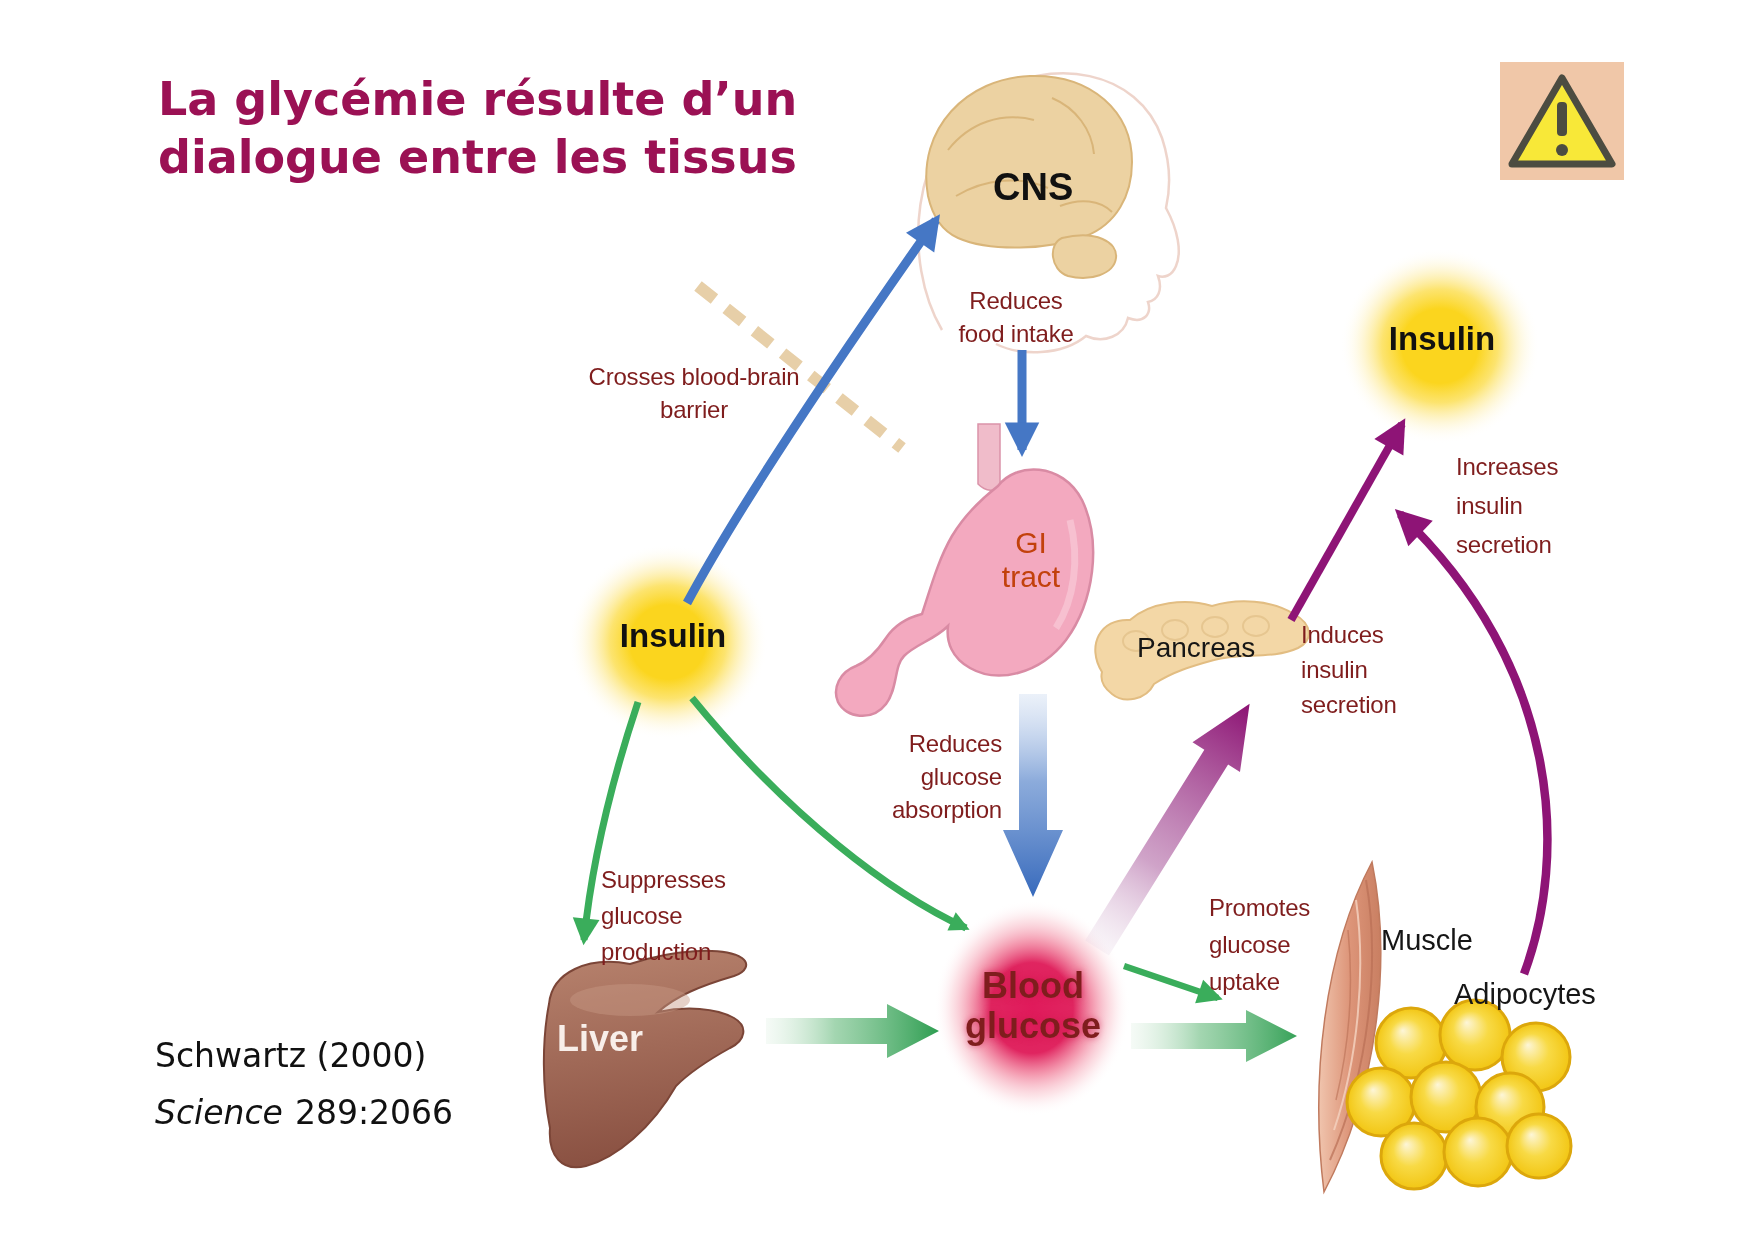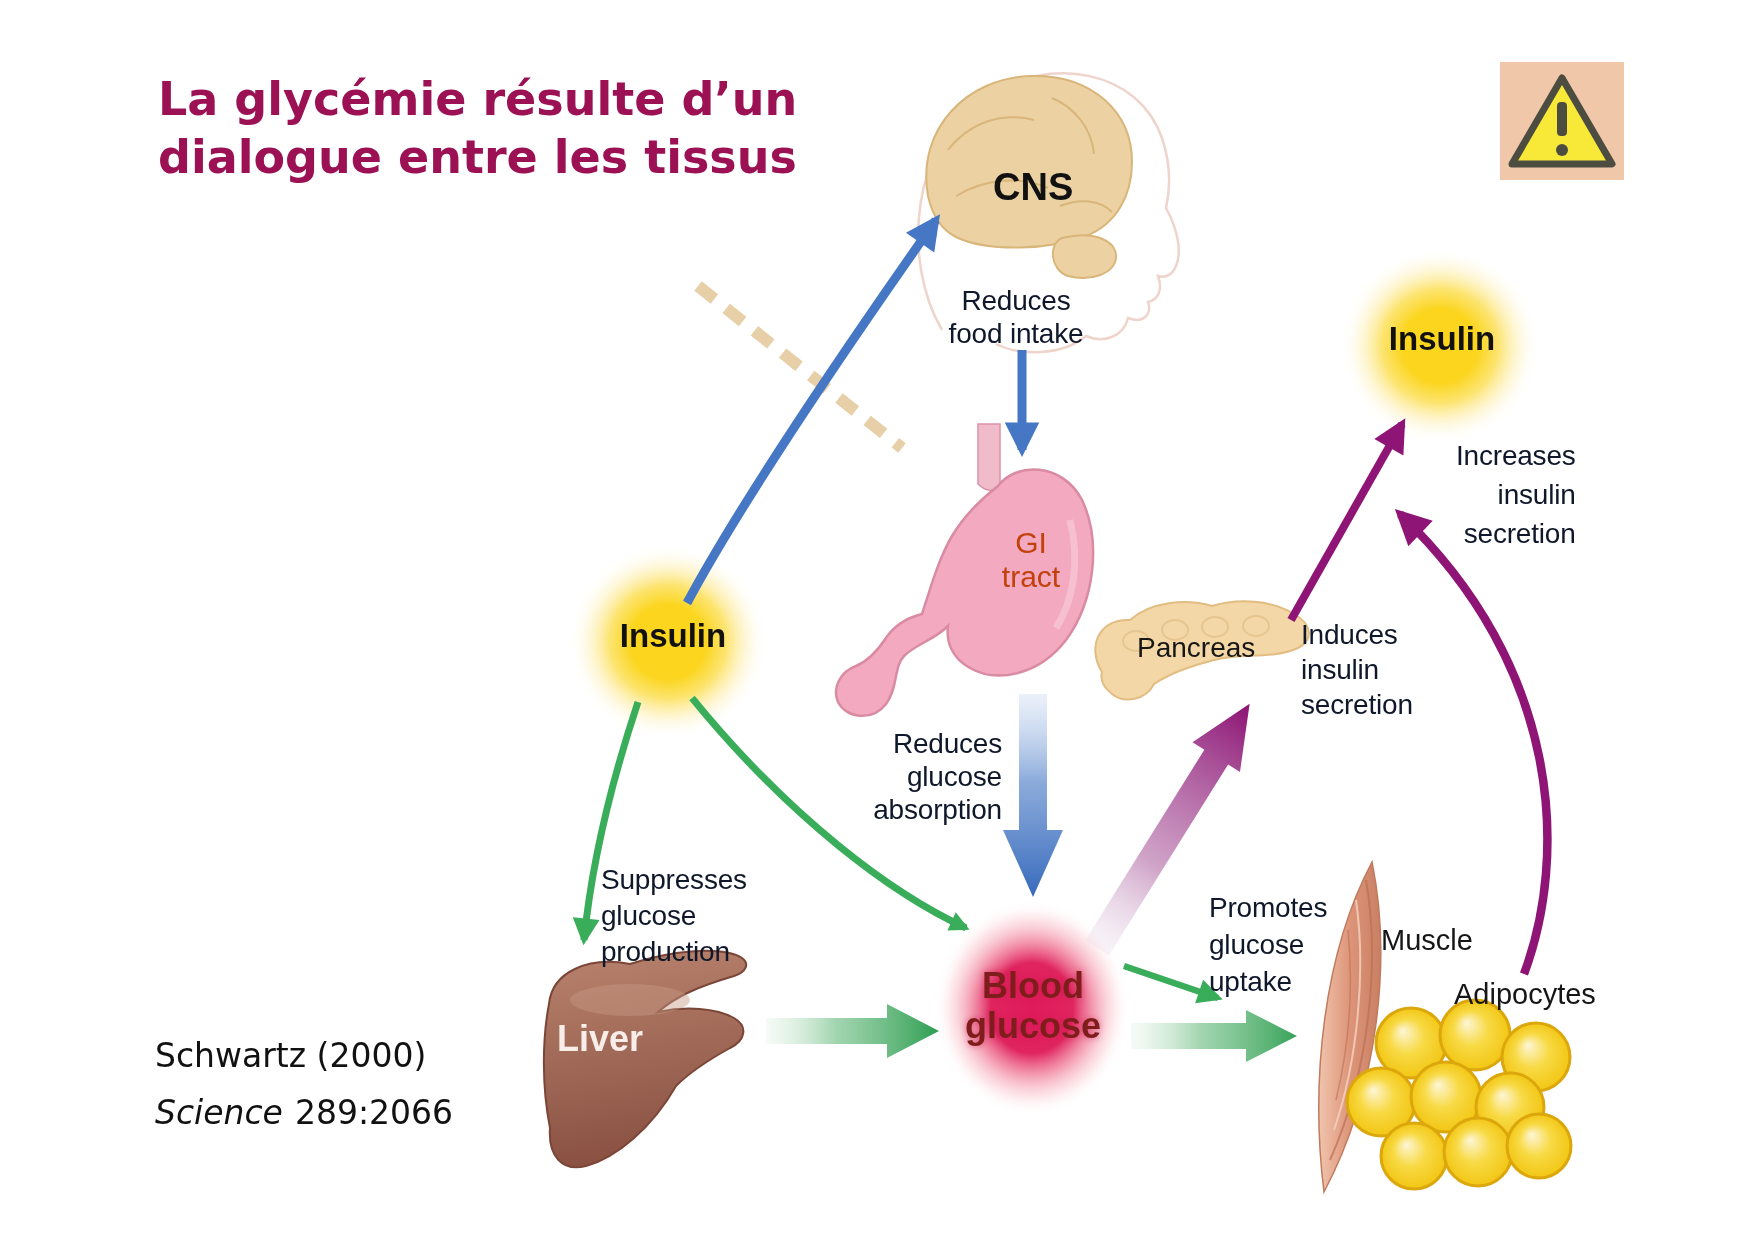--- a/index.html
+++ b/index.html
@@ -2,21 +2,21 @@
 <html><head>
 <meta charset="utf-8">
 <style>
   html,body{margin:0;padding:0;background:#fff;}
   .slide{position:relative;width:1754px;height:1241px;background:#ffffff;overflow:hidden;
          font-family:"Liberation Sans",sans-serif;color:#161616;}
   .art{position:absolute;left:0;top:0;}
   .txt{position:absolute;white-space:nowrap;}
   .center{transform:translateX(-50%);text-align:center;}
   .rightal{transform:translateX(-100%);text-align:right;}
-  .ann{font-size:28px;line-height:33px;letter-spacing:-0.2px;color:#0f172a;}
+  .ann{font-size:24px;line-height:33px;letter-spacing:-0.2px;color:#7f1d1d;}
   .lh36{line-height:36px;} .lh37{line-height:37px;} .lh39{line-height:39px;} .lh35{line-height:35px;}
   .title{left:158px;top:70px;font-family:"DejaVu Sans",sans-serif;font-weight:bold;
          font-size:46px;line-height:58px;color:#9b1154;}
   .citation{font-family:"DejaVu Sans",sans-serif;font-size:33px;color:#111;}
   .cit1{left:155px;top:1036px;}
   .cit2{left:155px;top:1093px;}
   .node{font-weight:bold;color:#111;}
   .cns-lb{left:993px;top:166px;font-size:38px;}
   .insulin-l-lb{left:673px;top:617px;font-size:33px;}
   .insulin-r-lb{left:1442px;top:320px;font-size:33px;}
@@ -25,21 +25,21 @@
             text-shadow:0 0 6px rgba(200,20,70,.55);}
   .liver-lb{left:557px;top:1018px;font-size:36px;color:#f8eee9;}
   .pancreas-lb{left:1137px;top:632px;font-size:28px;}
   .muscle-lb{left:1381px;top:924px;font-size:29px;}
   .adipo-lb{left:1454px;top:978px;font-size:29px;}
   .reduces-food{left:1016px;top:284px;}
   .crosses-bbb{left:694px;top:360px;}
   .reduces-abs{left:1002px;top:727px;}
   .suppresses{left:601px;top:862px;}
   .induces{left:1301px;top:617px;}
-  .increases{left:1456px;top:436px;text-align:right;}
+  .increases{left:1456px;top:447px;}
   .promotes{left:1209px;top:889px;}
   .warning{position:absolute;left:1500px;top:62px;width:124px;height:118px;background:#f0c7a8;}
   .it{font-style:italic;}
   .sp{margin-left:12px;}
 </style>
 </head>
 <body>
 
 <div class="slide">
 
@@ -214,20 +214,24 @@
   </div>
   <div class="txt node liver-lb">Liver</div>
   <div class="txt pancreas-lb">Pancreas</div>
   <div class="txt muscle-lb">Muscle</div>
   <div class="txt adipo-lb">Adipocytes</div>
 
   <div class="txt ann reduces-food center">
     <div>Reduces</div>
     <div>food intake</div>
   </div>
+  <div class="txt ann crosses-bbb center">
+    <div>Crosses blood-brain</div>
+    <div>barrier</div>
+  </div>
   <div class="txt ann reduces-abs rightal">
     <div>Reduces</div>
     <div>glucose</div>
     <div>absorption</div>
   </div>
   <div class="txt ann suppresses lh36">
     <div>Suppresses</div>
     <div>glucose</div>
     <div>production</div>
   </div>

